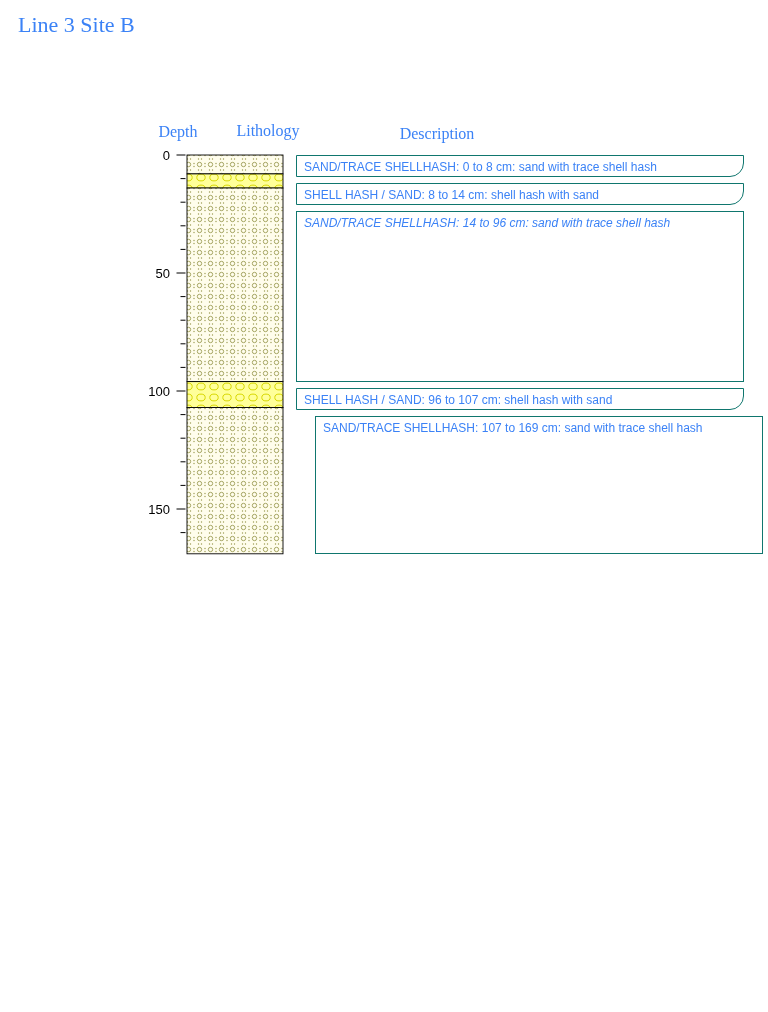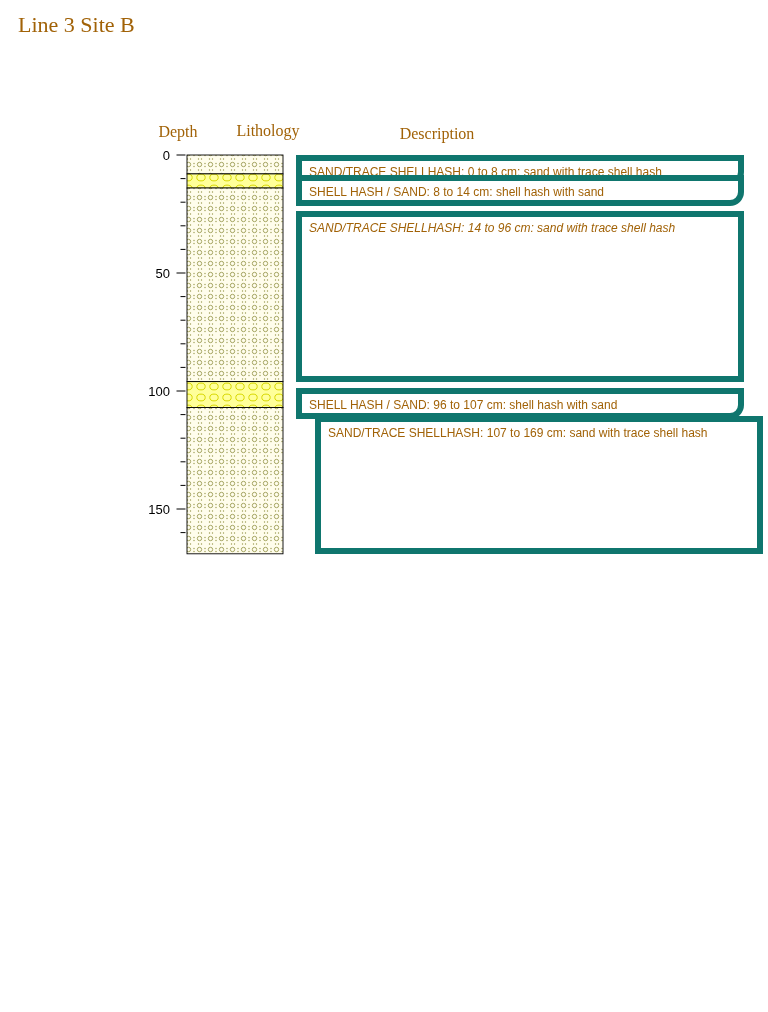--- a/index.html
+++ b/index.html
@@ -1,23 +1,23 @@
 <!DOCTYPE html>
 <html><head>
 <meta charset="utf-8">
 <style>
   html,body{margin:0;padding:0;background:#ffffff;}
   #stage{position:relative;width:768px;height:952px;background:#ffffff;overflow:hidden;
-         font-family:"Liberation Sans",sans-serif;color:#a16207;}
+         font-family:"Liberation Sans",sans-serif;color:#3b82f6;}
   .page-title{position:absolute;left:18px;top:12px;font-family:"Liberation Serif",serif;
               font-size:22px;font-weight:400;white-space:nowrap;}
   .col-header{position:absolute;transform:translateX(-50%);font-family:"Liberation Serif",serif;
               font-size:16px;white-space:nowrap;}
   #log-svg{position:absolute;left:130px;top:150px;}
-  .desc-box{position:absolute;left:296px;width:448px;background:#ffffff;border:6px solid #0f766e;
+  .desc-box{position:absolute;left:296px;width:448px;background:#ffffff;border:1px solid #0f766e;
             box-sizing:border-box;padding:3px 7px 16px 7px;font-size:12px;line-height:16px;
             white-space:nowrap;overflow:hidden;}
   .desc-box.pinched{border-radius:0 0 14px 0;}
 </style>
 </head>
 <body>
 
 <div id="stage">
 
   <div class="page-title">Line 3 Site B</div>
@@ -68,19 +68,19 @@
         <line x1="50.5" x2="55.5" y1="311.8" y2="311.8" stroke="#000000" stroke-width="1"></line>
         <line x1="50.5" x2="55.5" y1="335.4" y2="335.4" stroke="#000000" stroke-width="1"></line>
         <line x1="46.5" x2="55.5" y1="359" y2="359" stroke="#000000" stroke-width="1"></line>
         <text x="40" y="363.5" text-anchor="end" font-size="13" font-family="&quot;Liberation Sans&quot;, sans-serif" fill="#000000">150</text>
         <line x1="50.5" x2="55.5" y1="382.59999999999997" y2="382.59999999999997" stroke="#000000" stroke-width="1"></line>
       </g>
   </svg>
 
   <div id="desc-layer">
       <div class="desc-box pinched" style="top: 155px; height: 22px;"><span>SAND/TRACE SHELLHASH: 0 to 8 cm: sand with trace shell hash</span></div>
-      <div class="desc-box pinched" style="top: 175px; height: 22px;"><span>SHELL HASH / SAND: 8 to 14 cm: shell hash with sand</span></div>
+      <div class="desc-box pinched" style="top: 183px; height: 22px;"><span>SHELL HASH / SAND: 8 to 14 cm: shell hash with sand</span></div>
       <div class="desc-box" style="top: 211px; height: 170.6px; font-style: italic;"><span>SAND/TRACE SHELLHASH: 14 to 96 cm: sand with trace shell hash</span></div>
       <div class="desc-box pinched" style="top: 387.6px; height: 22px;"><span>SHELL HASH / SAND: 96 to 107 cm: shell hash with sand</span></div>
       <div class="desc-box" style="top: 415.6px; height: 138.3px; margin-left: 19px;"><span>SAND/TRACE SHELLHASH: 107 to 169 cm: sand with trace shell hash</span></div>
     </div>
 
 </div>
 
 </body></html>

